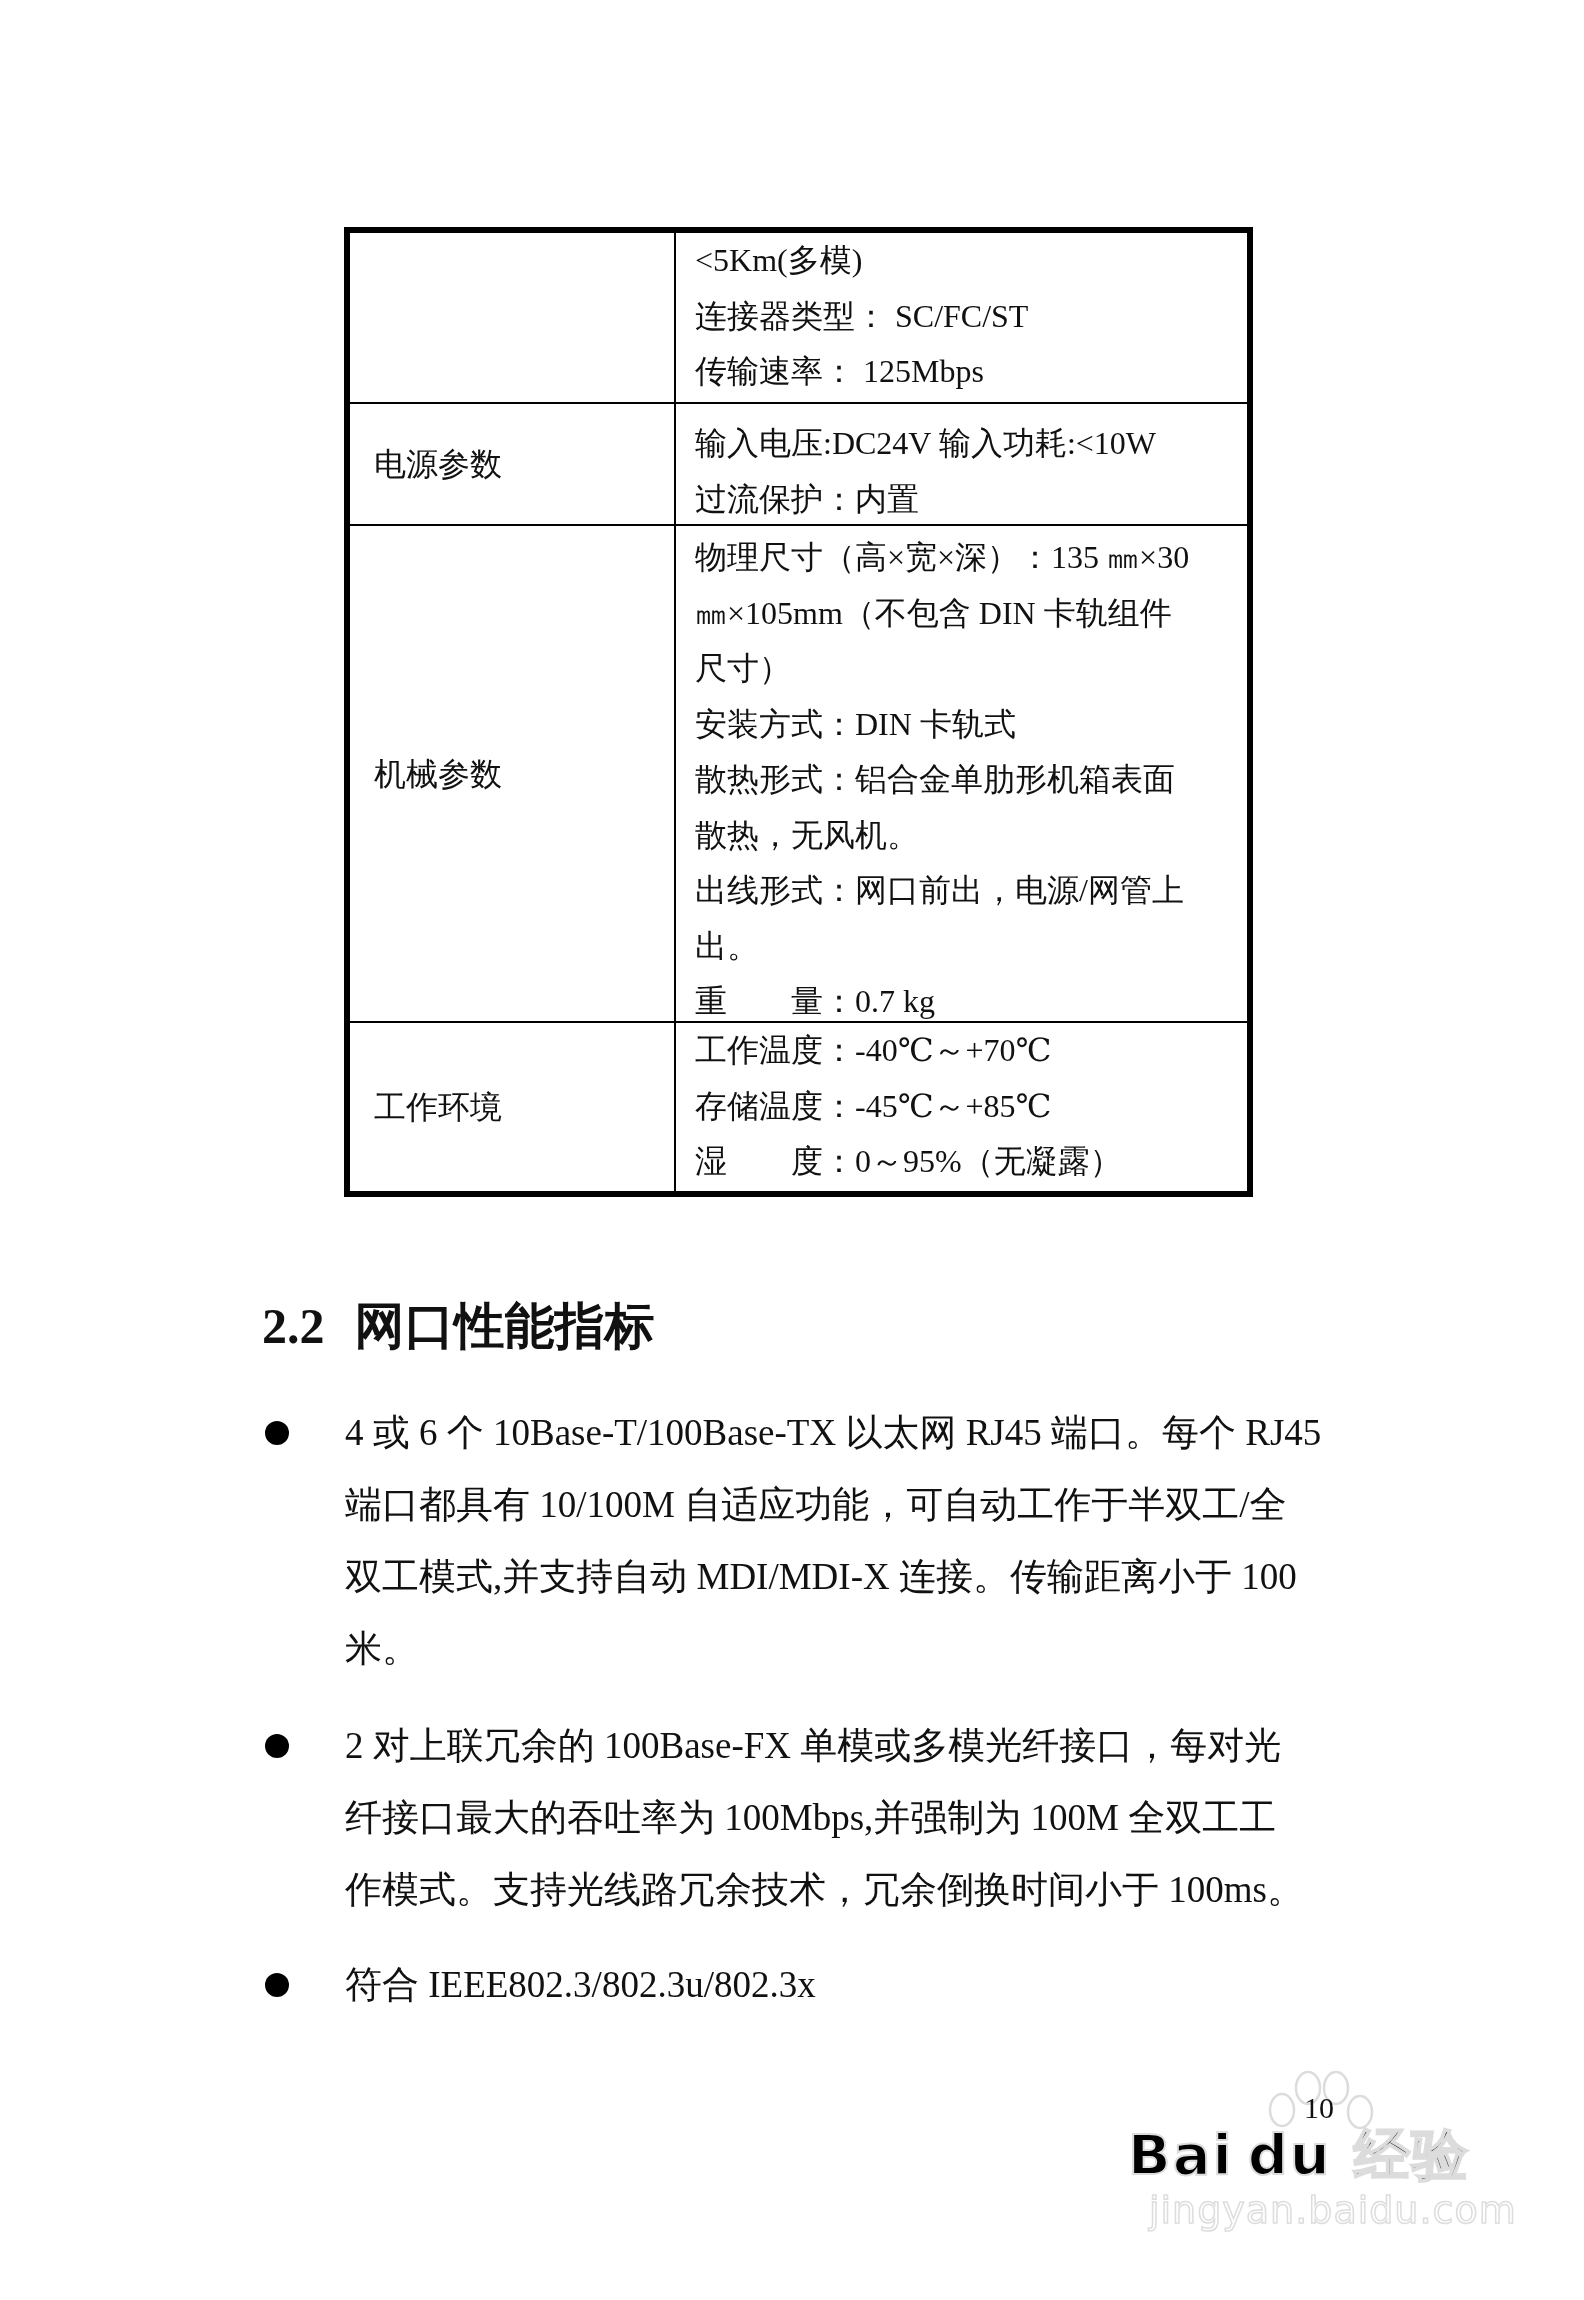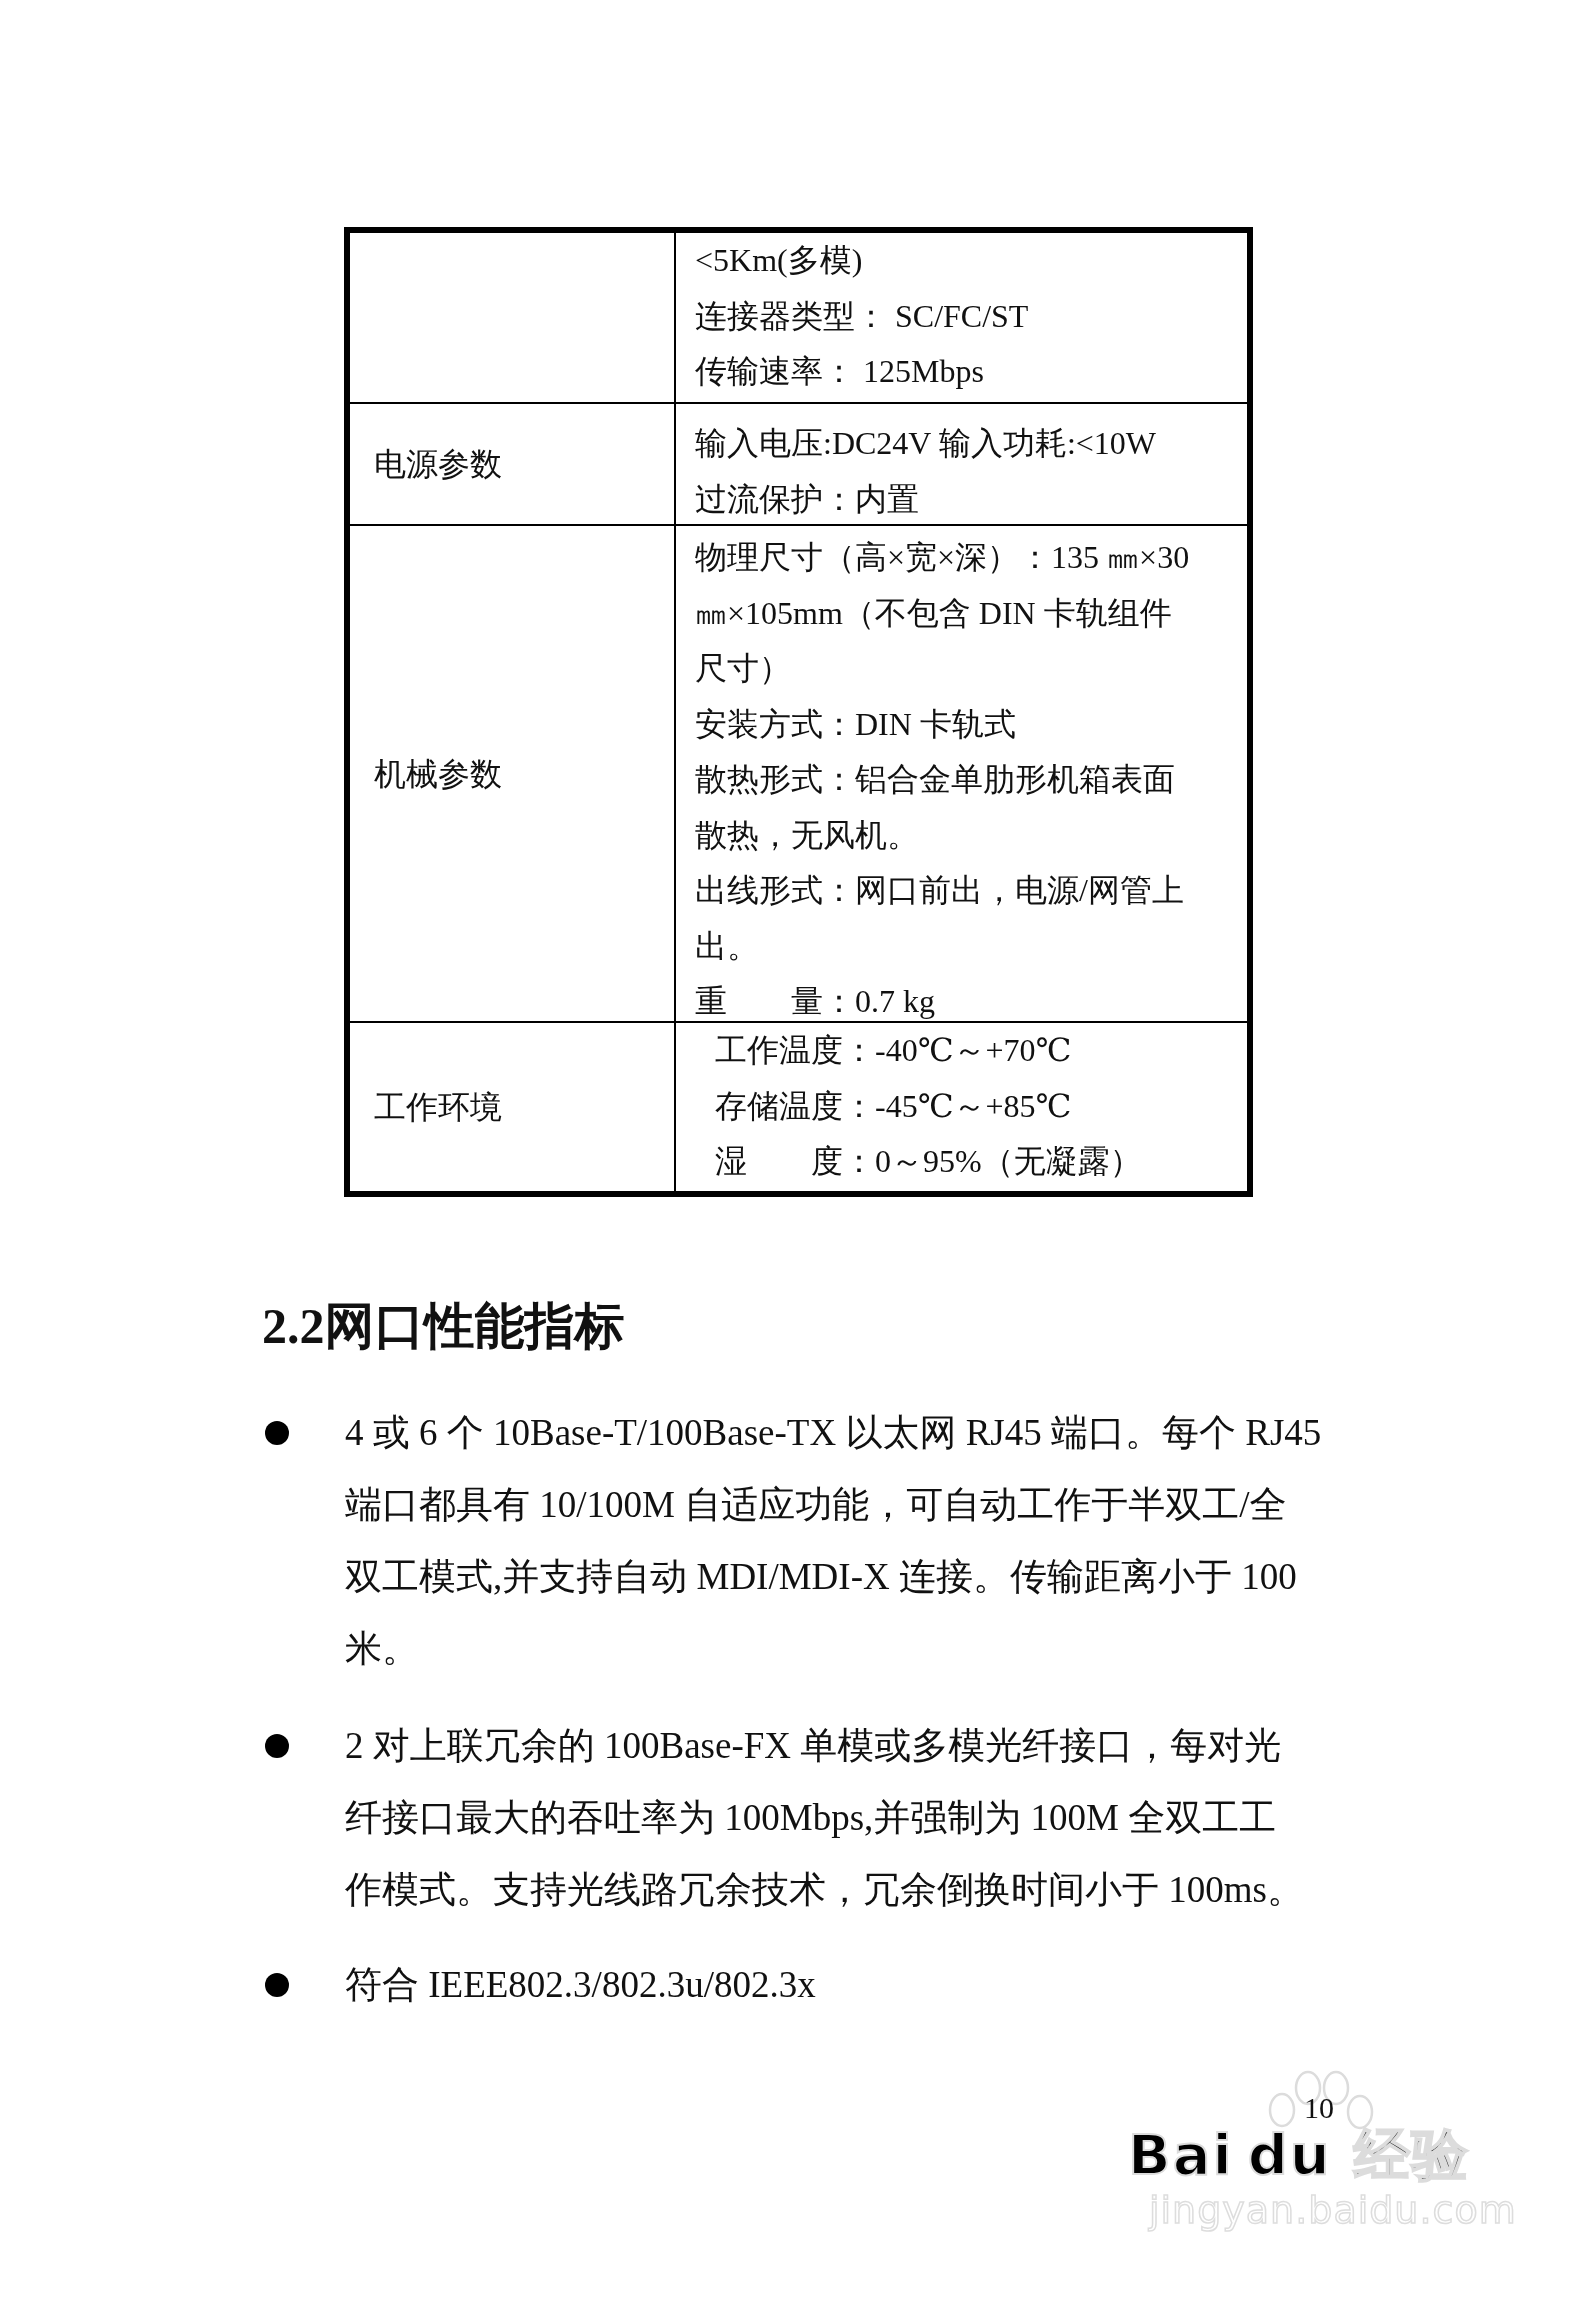--- a/index.html
+++ b/index.html
@@ -16,27 +16,27 @@
                 font-size: 32px; line-height: 1; }
   .spec-value { flex: 1; padding: 0 0 0 19px; box-sizing: border-box; font-size: 32px; }
   .spec-line { height: 55.5px; line-height: 55.5px; white-space: nowrap; letter-spacing: 0px; }
   .row-1 { height: 169px; }
   .row-1 .spec-value { padding-top: 0px; }
   .row-2 { height: 120px; }
   .row-3 { height: 495px; }
   .row-4 { height: 168px; }
   .row-2 .spec-value { padding-top: 12px; }
   .row-3 .spec-value { padding-top: 4px; }
-  .row-4 .spec-value { padding-top: 0px; margin-left: 20px; }
+  .row-4 .spec-value { padding-top: 0px; }
 
   
   .section-heading { position: absolute; left: 262px; top: 1296px; font-size: 50px;
                      font-weight: bold; white-space: nowrap; line-height: 60px;
                      font-family: "Liberation Serif", serif; }
-  .section-heading .num { }
+  .section-heading .num { margin-right: 30px; }
   .section-heading .title { font-family: "DejaVu Sans", "Liberation Sans", sans-serif; font-weight: bold; }
 
   
   .bullet-list { position: absolute; left: 0; top: 0; width: 1584px; }
   .bullet { position: absolute; left: 265px; width: 1150px; }
   .bullet-dot { position: absolute; left: 0; width: 24px; height: 24px; border-radius: 50%;
                 background: #000; }
   .bullet-text { position: absolute; left: 80px; width: 1070px; font-size: 37px; }
   .bullet-line { height: 72px; line-height: 72px; white-space: nowrap; }
 

